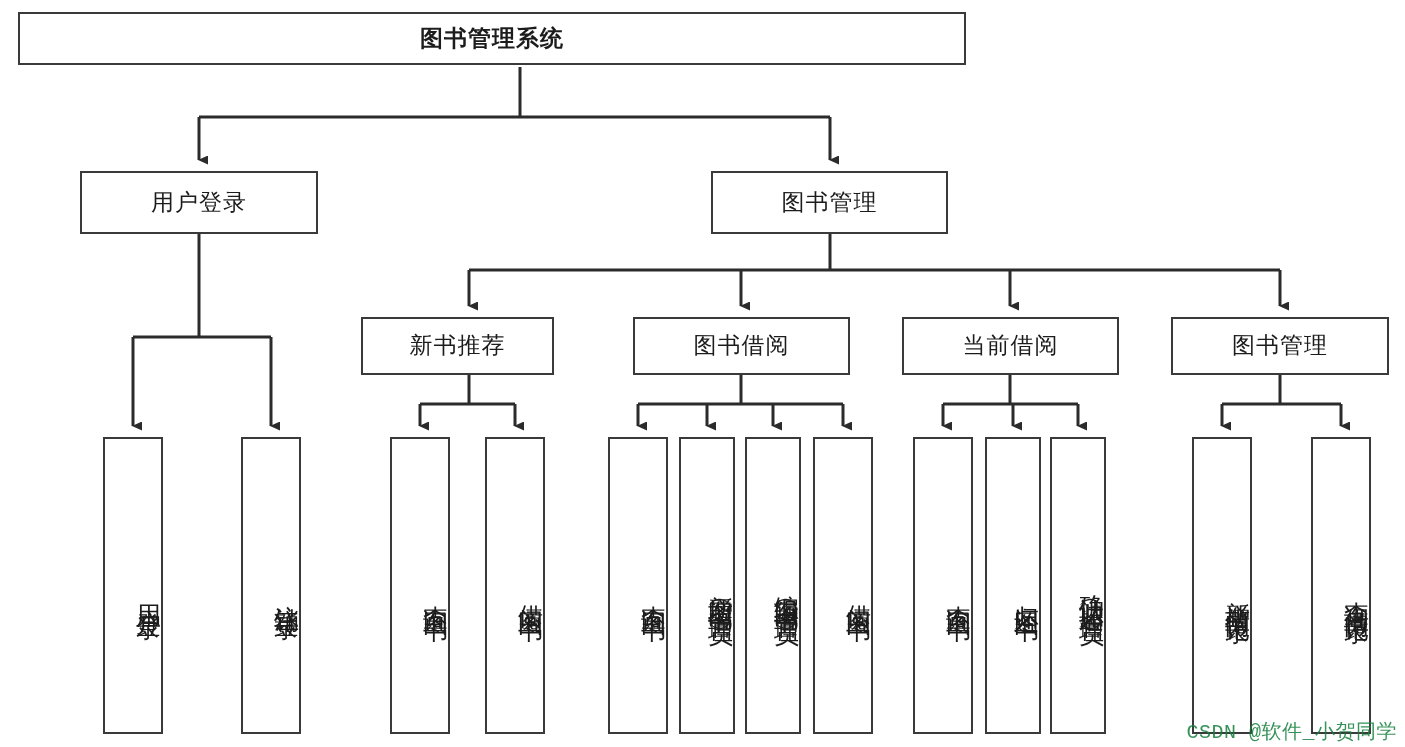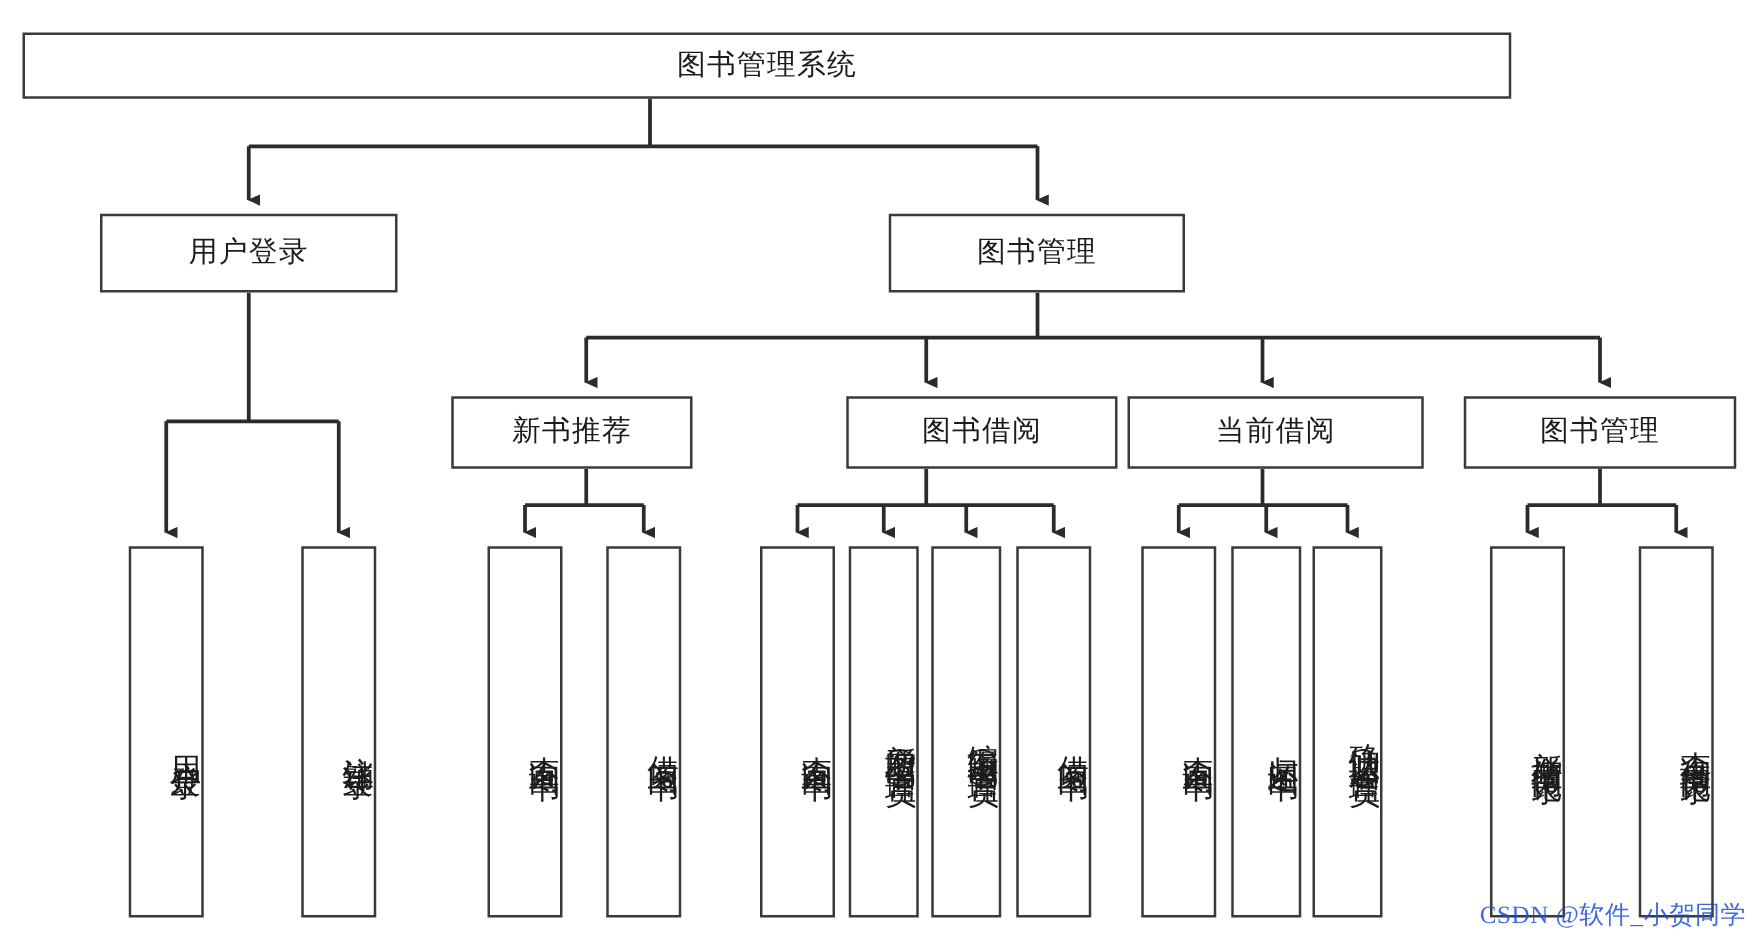--- a/index.html
+++ b/index.html
@@ -55,25 +55,25 @@
   }
   .node-v > span {
     writing-mode: vertical-rl;
     text-orientation: upright;
   }
   #watermark {
     position: absolute;
     right: 8px;
     bottom: 2px;
     font-size: 20px;
-    color: #1d4ed8;
+    color: #15803d;
     opacity: 0.85;
     white-space: nowrap;
     letter-spacing: 0.5px;
-    font-family: Liberation Serif, serif;
+    font-family: Liberation Mono, monospace;
   }
 </style>
 </head>
 <body>
 
 <div id="diagram-root">
 
   <svg id="edge-layer" viewBox="0 0 1405 747" width="1405" height="747" xmlns="http://www.w3.org/2000/svg">
     <defs>
       <marker id="arrowhead" markerWidth="9" markerHeight="10" refX="4.5" refY="9" orient="auto" markerUnits="userSpaceOnUse">
@@ -111,36 +111,36 @@
         <line x1="1013" y1="404" x2="1013" y2="426" marker-end="url(#arrowhead)"></line>
         <line x1="1078" y1="404" x2="1078" y2="426" marker-end="url(#arrowhead)"></line>
         <line x1="1280" y1="375" x2="1280" y2="404"></line>
         <line x1="1222" y1="404" x2="1341" y2="404"></line>
         <line x1="1222" y1="404" x2="1222" y2="426" marker-end="url(#arrowhead)"></line>
         <line x1="1341" y1="404" x2="1341" y2="426" marker-end="url(#arrowhead)"></line>
       </g>
   </svg>
 
   <div id="nodes">
-      <div class="node node-h" style="left: 18px; top: 26px; width: 1191px; height: 53px;">
+      <div class="node node-h" style="left: 18px; top: 12px; width: 948px; height: 53px; font-weight: bold;">
         <span>图书管理系统</span>
       </div>
       <div class="node node-h" style="left: 80px; top: 171px; width: 238px; height: 63px;">
         <span>用户登录</span>
       </div>
       <div class="node node-h" style="left: 711px; top: 171px; width: 237px; height: 63px;">
         <span>图书管理</span>
       </div>
       <div class="node node-h" style="left: 361px; top: 317px; width: 193px; height: 58px;">
         <span>新书推荐</span>
       </div>
-      <div class="node node-h" style="left: 633px; top: 317px; width: 217px; height: 58px; margin-left: 44px;">
+      <div class="node node-h" style="left: 633px; top: 317px; width: 217px; height: 58px;">
         <span>图书借阅</span>
       </div>
-      <div class="node node-h" style="left: 902px; top: 317px; width: 237px; height: 58px;">
+      <div class="node node-h" style="left: 902px; top: 317px; width: 217px; height: 58px;">
         <span>当前借阅</span>
       </div>
       <div class="node node-h" style="left: 1171px; top: 317px; width: 218px; height: 58px;">
         <span>图书管理</span>
       </div>
       <div class="node node-v" style="left: 103px; top: 437px; width: 60px; height: 297px;">
         <span>用户登录</span>
       </div>
       <div class="node node-v" style="left: 241px; top: 437px; width: 60px; height: 297px;">
         <span>注销登录</span>

